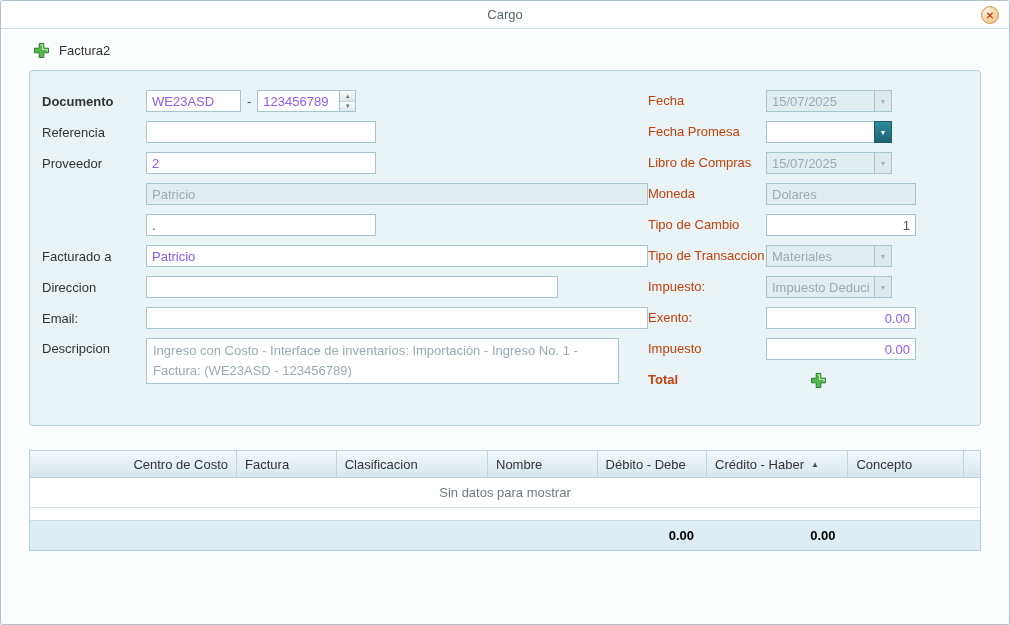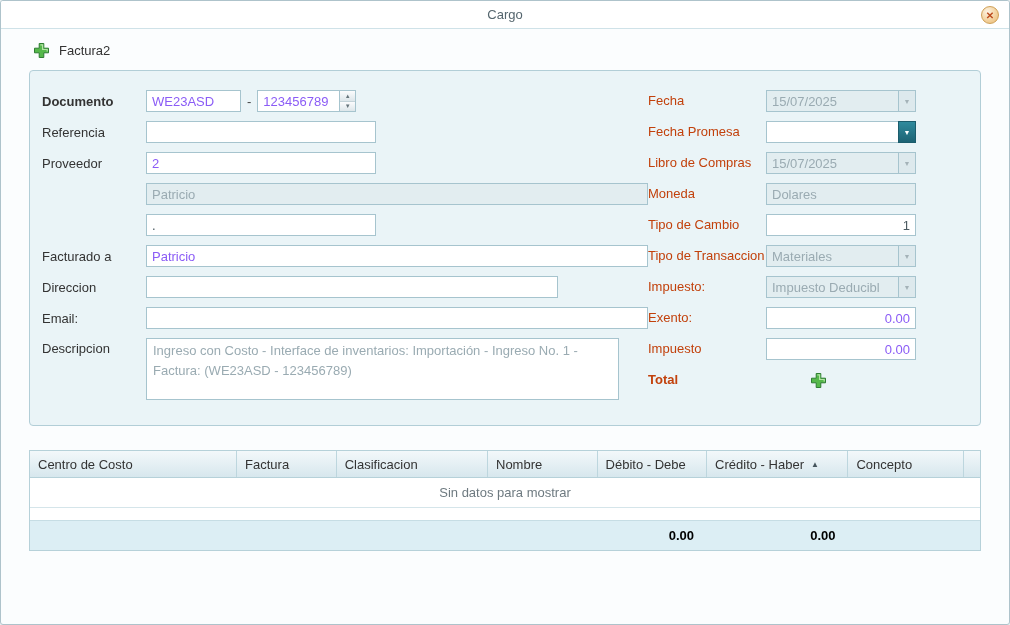--- a/index.html
+++ b/index.html
@@ -43,43 +43,43 @@
 
   
   .spin-wrap { display:flex;justify-content:flex-end; }
   .spin-wrap .inp { width:82px; border-right:none; }
   .spin { width:17px; height:22px; display:flex; flex-direction:column; border:1px solid #a6c4ce; }
   .spin span { flex:1; background:linear-gradient(#fbfcfd,#dde6ea); color:#66747b; font-size:6px;
     display:flex; align-items:center; justify-content:center; border-bottom:1px solid #c3d2d8; cursor:pointer; }
   .spin span:last-child { border-bottom:none; }
 
   
-  .combo { display:flex; width:150px; }
+  .combo { display:flex; width:126px; }
   .combo .inp { flex:1; min-width:0; border-right:none; white-space:nowrap; overflow:hidden; }
   .combo-btn { width:18px; height:22px; border:1px solid #a6c4ce; background:linear-gradient(#f0f6f8,#d5e2e7);
     color:#7b8c93; font-size:7px; display:flex; align-items:center; justify-content:center; cursor:pointer; }
   .combo-btn.dis { background:#dde9ed; color:#a4b2b8; }
   .combo-btn.teal { background:linear-gradient(#2f8a9d,#1d6374); border-color:#1b5c6c; color:#fff; }
   .inp.w150 { width:150px; }
 
-  .textarea { width:473px; height:62px; border:1px solid #a6c4ce; background:#fff; color:#9aabb2;
+  .textarea { width:473px; height:46px; border:1px solid #a6c4ce; background:#fff; color:#9aabb2;
     padding:2px 6px; line-height:20px; overflow:hidden; }
   .frow.top { align-items:flex-start; }
   .frow.top > label { padding-top:3px; }
 
   .total-plus { margin-left:44px; }
 
   
   .grid { margin:24px 28px 0; border:1px solid #b6d1d9; background:#fff; }
   .thead { display:flex; height:27px; background:linear-gradient(#f3f8fa,#d7e7ed); border-bottom:1px solid #b6d1d9; }
   .th { display:flex; align-items:center; padding:0 8px; border-right:1px solid #bdd6de; color:#333;
     white-space:nowrap; overflow:hidden; cursor:pointer; }
   .th:last-child { border-right:none; }
   .sort-glyph { font-size:8px; color:#45545c; margin-left:7px; }
-  .c0 { width:208px; } .c1 { width:100px; } .c2 { width:152px; } .c3 { width:110px; }
+  .c0 { width:208px;justify-content:flex-end; } .c1 { width:100px; } .c2 { width:152px; } .c3 { width:110px; }
   .c4 { width:110px; } .c5 { width:142px; } .c6 { width:116px; } .c7 { flex:1; }
 
   .empty-row { height:30px; display:flex; align-items:center; justify-content:center; color:#6e7a80;
     background:#fff; border-bottom:1px solid #d5e5ea; }
   .body-filler { height:12px; background:#fff; }
   .tfoot { display:flex; height:30px; background:#dceef4; align-items:center; border-top:1px solid #c6dde4; }
   .tfoot .cell { padding:0 8px; }
   .tfoot .money { text-align:right; font-weight:bold; color:#000; padding-right:13px; }
 </style>
 </head>

